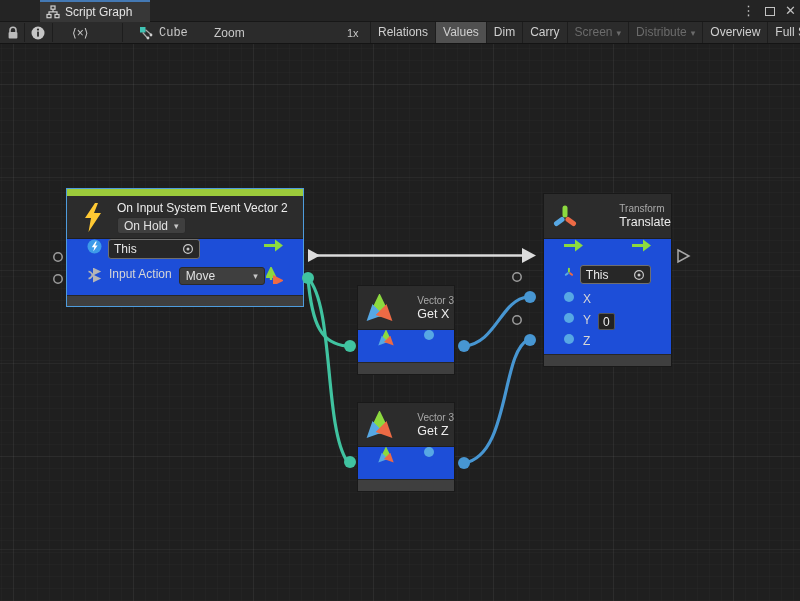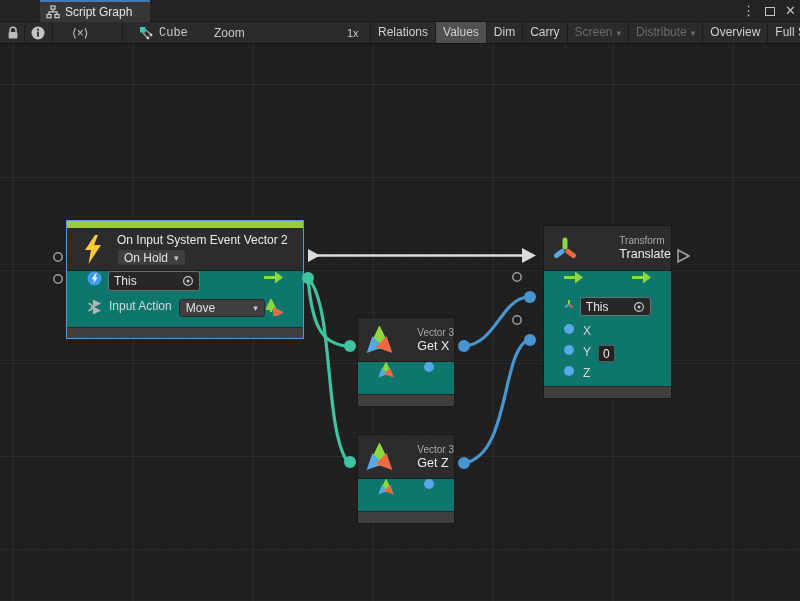--- a/index.html
+++ b/index.html
@@ -31,21 +31,21 @@
   .canvas { position:absolute; left:0; top:44px; width:800px; height:557px; background-color:#1F1F1F;
     background-image:
       linear-gradient(to right, rgba(255,255,255,0.045) 1px, transparent 1px),
       linear-gradient(to bottom, rgba(255,255,255,0.045) 1px, transparent 1px),
       linear-gradient(to right, rgba(255,255,255,0.016) 1px, transparent 1px),
       linear-gradient(to bottom, rgba(255,255,255,0.016) 1px, transparent 1px);
     background-size: 120px 93px, 120px 93px, 12px 12px, 12px 12px;
     background-position: 13px 40px, 13px 40px, 1px 4px, 1px 4px; }
 
   
-  .node { position:absolute; background:#0f766e; border:1px solid #191919;margin-top:32px; }
+  .node { position:absolute; background:#1d4ed8; border:1px solid #191919; }
   .node-header { background:#2C2C2C; border-bottom:1px solid #1E1E1E;justify-content:space-between; }
   .node-footer { position:absolute; left:0; bottom:0; width:100%; height:11px; background:#3F3F3F; border-top:1px solid #272727; }
   .hdr-flex { display:flex; align-items:center; height:100%; padding-left:8px; }
   .hdr-col { display:flex; flex-direction:column; justify-content:center; margin-left:9px; }
   .cat { font-size:10px; color:#A9A9A9; line-height:13px; }
   .ttl { font-size:12.5px; color:#ECECEC; line-height:15px; }
   .row { display:flex; align-items:flex-start; padding:0 20px; }
   .port-dot { width:10px; height:10px; border-radius:50%; background:#57A8E4; flex:0 0 auto; }
   .plabel { color:#D6D6D6; margin-left:9px; }
   .field { background:#272727; border:1px solid #6F6F6F; border-radius:3px; height:20px; display:flex; align-items:center; padding:0 5px; color:#E8E8E8; }

